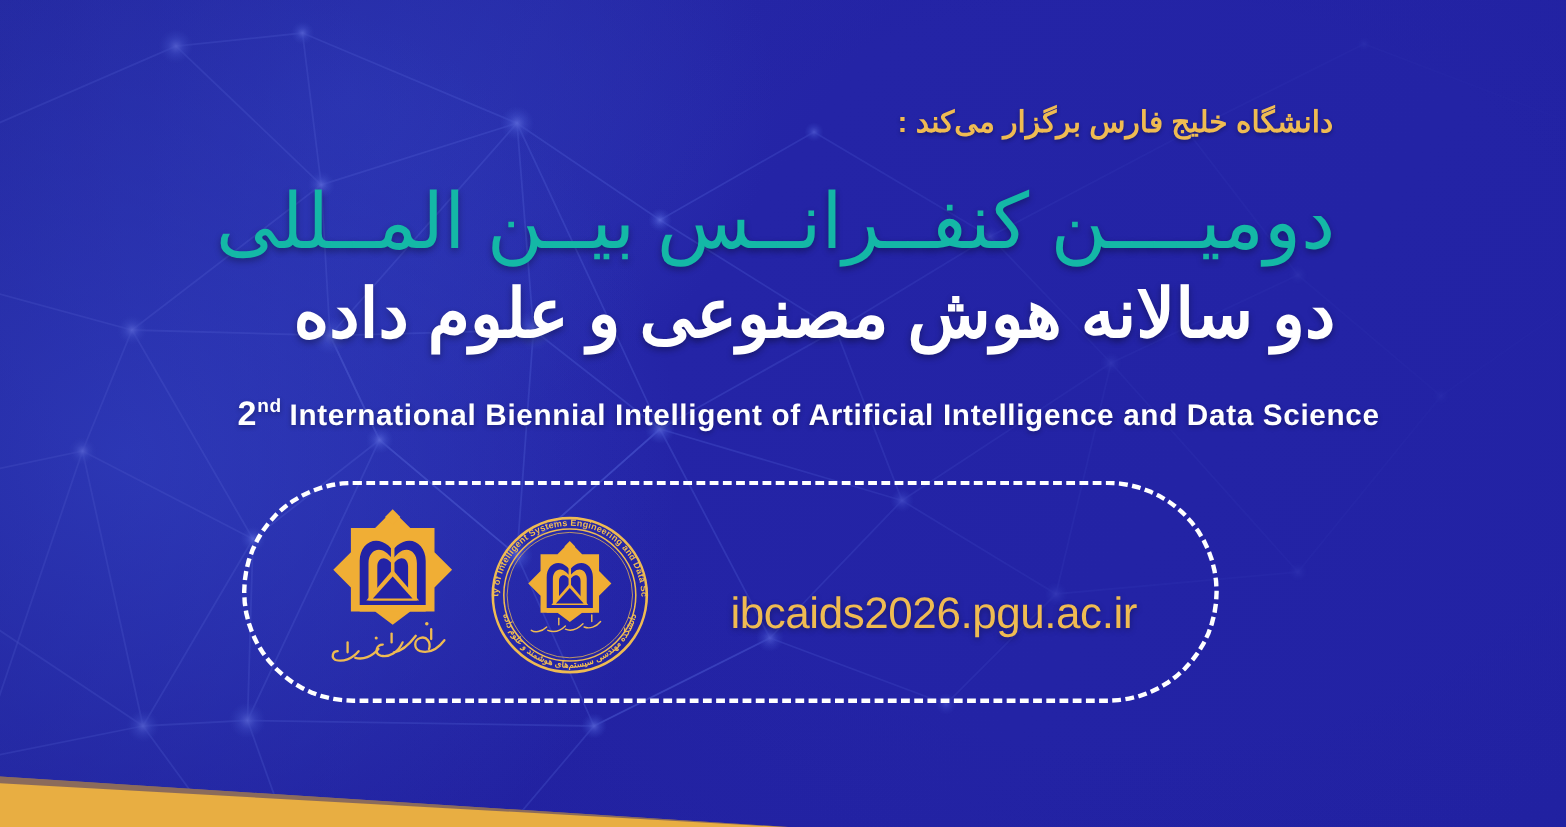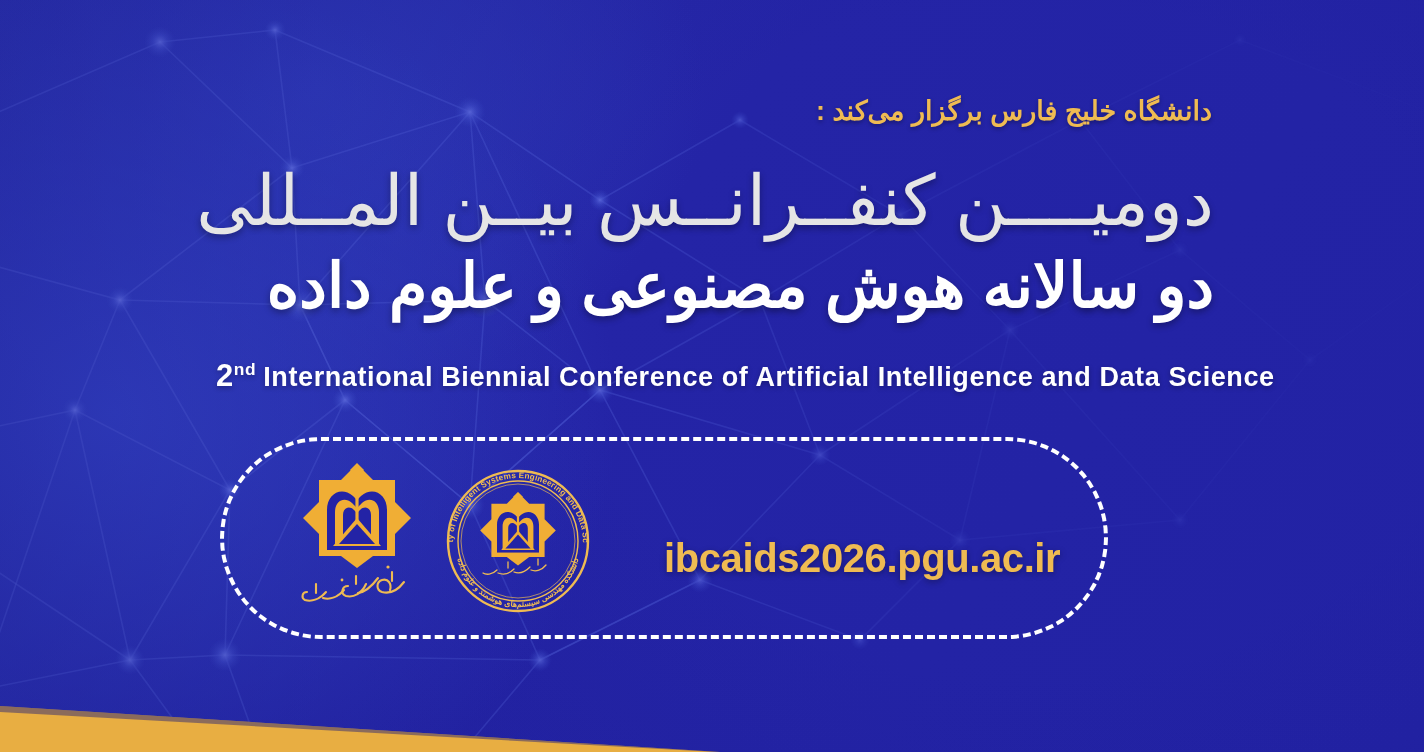--- a/index.html
+++ b/index.html
@@ -50,21 +50,21 @@
     letter-spacing:0.2px;
     text-shadow:0 2px 4px rgba(0,0,0,0.30);
     white-space:nowrap;
   }
 
   .title-line-1 {
     position:absolute;
     top:164px; left:0; right:210px;
     text-align:right;
     direction:rtl;
-    color:#e5e5e5;
+    color:#14b8a6;
     font-size:70px;
     line-height:1.08;
     font-weight:400;
     text-shadow:0 3px 7px rgba(0,0,0,0.33);
     white-space:nowrap;
   }
 
   .title-line-2 {
     position:absolute;
     top:253px; left:0; right:210px;
@@ -110,21 +110,21 @@
   .logo-seal {
     position:absolute;
     left:434px; top:465px;
     width:168px; height:148px;
   }
 
   .url {
     position:absolute;
     left:664px; top:536px;
     font-size:40px;
-    font-weight:bold;
+    font-weight:normal;
     color:#EFBB52;
     letter-spacing:-0.4px;
     text-shadow:0 2px 6px rgba(0,0,0,0.35);
     white-space:nowrap;
   }
 
   .sr-only {
     position:absolute; width:1px; height:1px;
     overflow:hidden; clip:rect(0 0 0 0); white-space:nowrap;
   }
@@ -224,21 +224,21 @@
     <polygon points="0,14 720,60 0,60" fill="#E8AE42"></polygon>
     <polygon points="0,14 720,60 716,60 0,20" fill="#1B1B7A" opacity="0.45"></polygon>
   </svg>
 
   <div class="kicker">دانشگاه خلیج فارس برگزار می‌کند :</div>
 
   <div class="title-line-1">دومیــــن  کنفــرانــس  بیــن المــللی</div>
   <div class="title-line-2">دو سالانه هوش مصنوعی و علوم داده</div>
 
   <div class="subtitle">
-    <span class="ord"><span>2</span><sup>nd</sup></span><span class="eng">International Biennial Conference of Artificial Intelligence and Data Science</span>
+    <span class="ord"><span>2</span><sup>nd</sup></span><span class="eng">International Biennial Intelligent of Artificial Intelligence and Data Science</span>
   </div>
 
   <div class="capsule"></div>
 
   <svg class="logo-pgu" viewBox="0 0 122 150" aria-hidden="true">
     <g transform="translate(61,56)">
 
       <path d="M0,-52 L16,-36 L38,-36 L38,-14 L54,2 L38,18 L38,40 L16,40 L0,52 L-16,40 L-38,40 L-38,18 L-54,2 L-38,-14 L-38,-36 L-16,-36 Z" fill="#F0AE35"></path>
 
       <path d="M-30,34 L-30,-6 C-30,-22 -16,-30 -4,-20 L0,-16 L4,-20 C16,-30 30,-22 30,-6 L30,34 Z" fill="#2323A6"></path>

